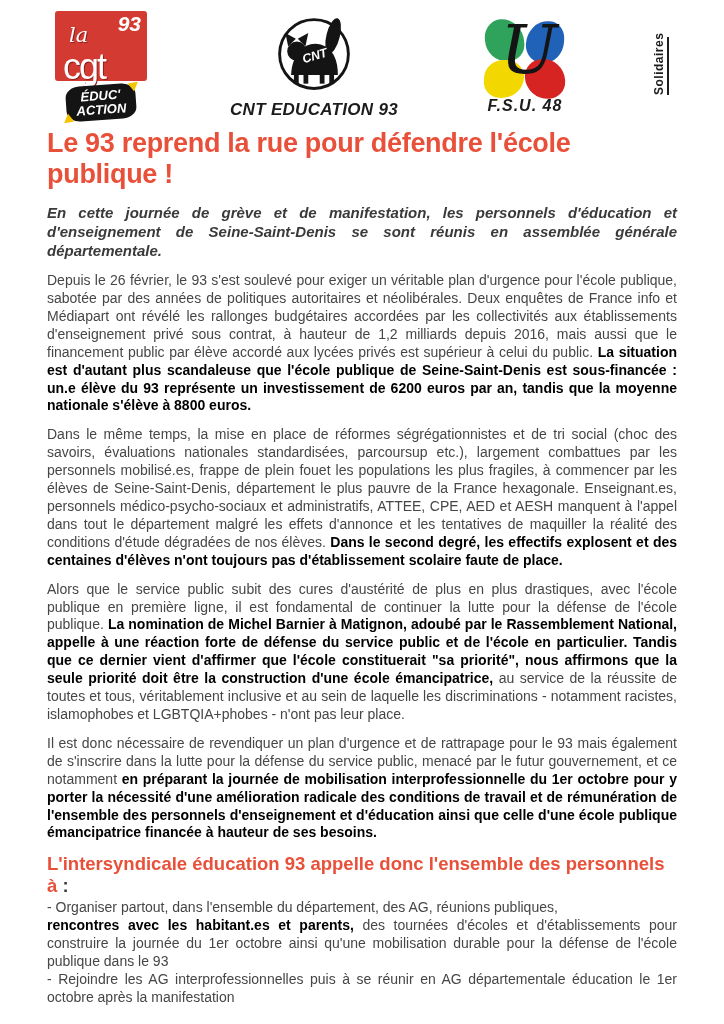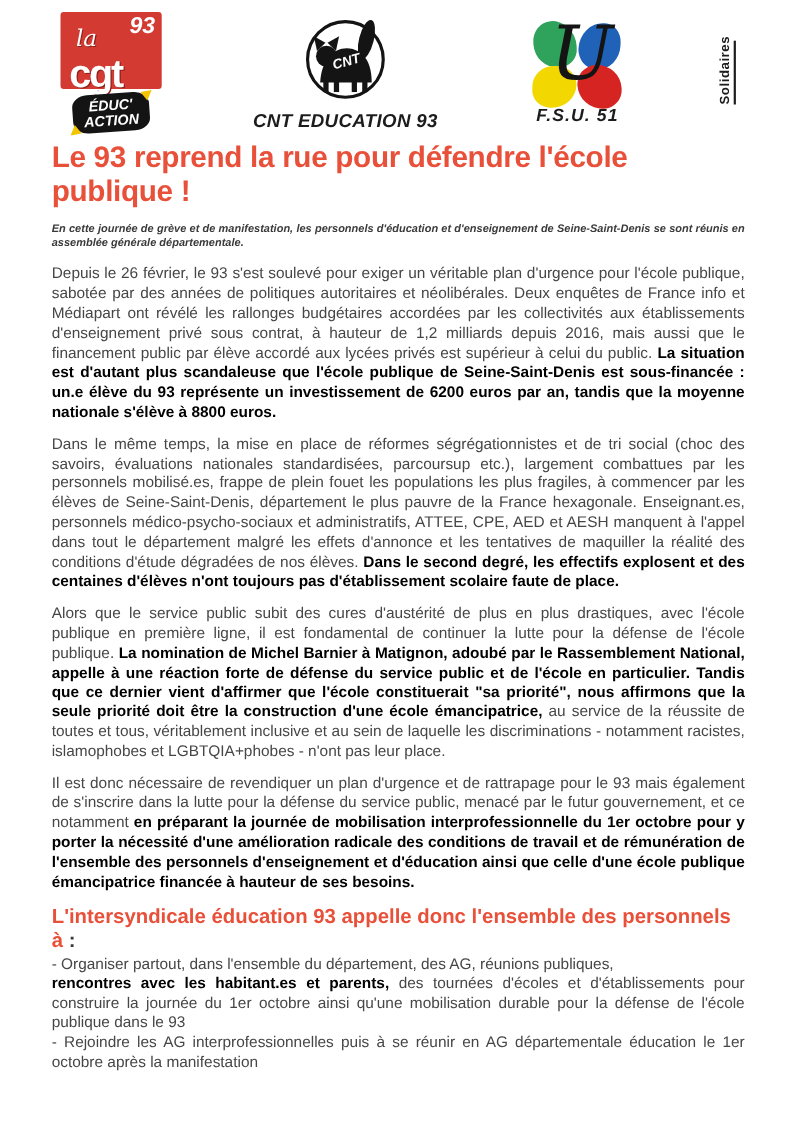--- a/index.html
+++ b/index.html
@@ -20,21 +20,21 @@
     height:104px;margin:0 8px 10px 8px;
   }
   .logo{display:flex;flex-direction:column;align-items:center;}
   
   .cgt-red{
     position:relative;width:92px;height:70px;background:#d23a32;border-radius:3px;
     color:#fff;
   }
   .cgt-93{position:absolute;top:1px;right:6px;font-size:21px;font-weight:bold;font-style:italic;}
   .cgt-la{position:absolute;top:12px;left:14px;font-family:"DejaVu Serif",serif;font-style:italic;font-size:21px;color:#fff;text-shadow:1px 1px 0 #8e1f1a;}
-  .cgt-word{position:absolute;bottom:-4px;left:8px;font-size:36px;font-weight:bold;letter-spacing:-2px;line-height:1;text-shadow:1px 1px 0 #8e1f1a;}
+  .cgt-word{position:absolute;bottom:-4px;left:8px;font-size:36px;font-weight:normal;letter-spacing:-2px;line-height:1;text-shadow:1px 1px 0 #8e1f1a;}
   .cgt-educ{
     position:relative;margin-top:4px;background:#141414;color:#fff;
     border-radius:14px/11px;transform:rotate(-4deg);
     font-weight:bold;font-style:italic;font-size:13px;line-height:1.05;
     padding:4px 10px;text-align:center;
   }
   .cgt-arrow{position:absolute;width:0;height:0;border-style:solid;}
   .cgt-arrow.tr{top:-3px;right:-4px;border-width:5px 0 5px 9px;border-color:transparent transparent transparent #f4c400;transform:rotate(-35deg);}
   .cgt-arrow.bl{bottom:-3px;left:-4px;border-width:5px 9px 5px 0;border-color:transparent #f4c400 transparent transparent;transform:rotate(-35deg);}
   
@@ -63,21 +63,21 @@
   .sud-edu{position:absolute;top:-6px;left:30px;color:#cf2a24;font-size:11px;font-weight:bold;}
   .sud-name{font-size:44px;font-weight:bold;font-style:italic;letter-spacing:-3px;color:#141414;line-height:1;}
   .sud-93{font-size:24px;color:#cf2a24;font-style:italic;letter-spacing:0;vertical-align:-4px;margin-left:1px;}
   
   h1.title{
     margin:4px 0 13px 0;
     font-size:27px;font-weight:bold;color:#e9503a;letter-spacing:-0.3px;
   }
   .subtitle{
     margin:0 0 12px 0;
-    font-size:10px;font-weight:bold;font-style:italic;color:#3a3a3a;
+    font-size:15px;font-weight:bold;font-style:italic;color:#3a3a3a;
     text-align:justify;line-height:1.27;
   }
   .para{
     margin:0 0 11px 0;
     font-size:14px;line-height:1.28;text-align:justify;
   }
   .para strong, .demand strong{color:#000000;}
   .call-heading{
     margin:4px 0 2px 0;
     font-size:18.5px;font-weight:bold;color:#e9503a;
@@ -128,21 +128,21 @@
     </div>
 
     <div class="logo">
       <div class="fsu-blobs">
         <div class="fsu-blob g"></div>
         <div class="fsu-blob b"></div>
         <div class="fsu-blob y"></div>
         <div class="fsu-blob r"></div>
         <div class="fsu-u">U</div>
       </div>
-      <div class="fsu-caption">F.S.U. 51</div>
+      <div class="fsu-caption">F.S.U. 48</div>
     </div>
 
     <div class="logo logo-sud">
       <div class="sud-side">Solidaires</div>
     </div>
 
   </header>
 
   <h1 class="title">Le 93 reprend la rue pour défendre l'école publique !</h1>
 

